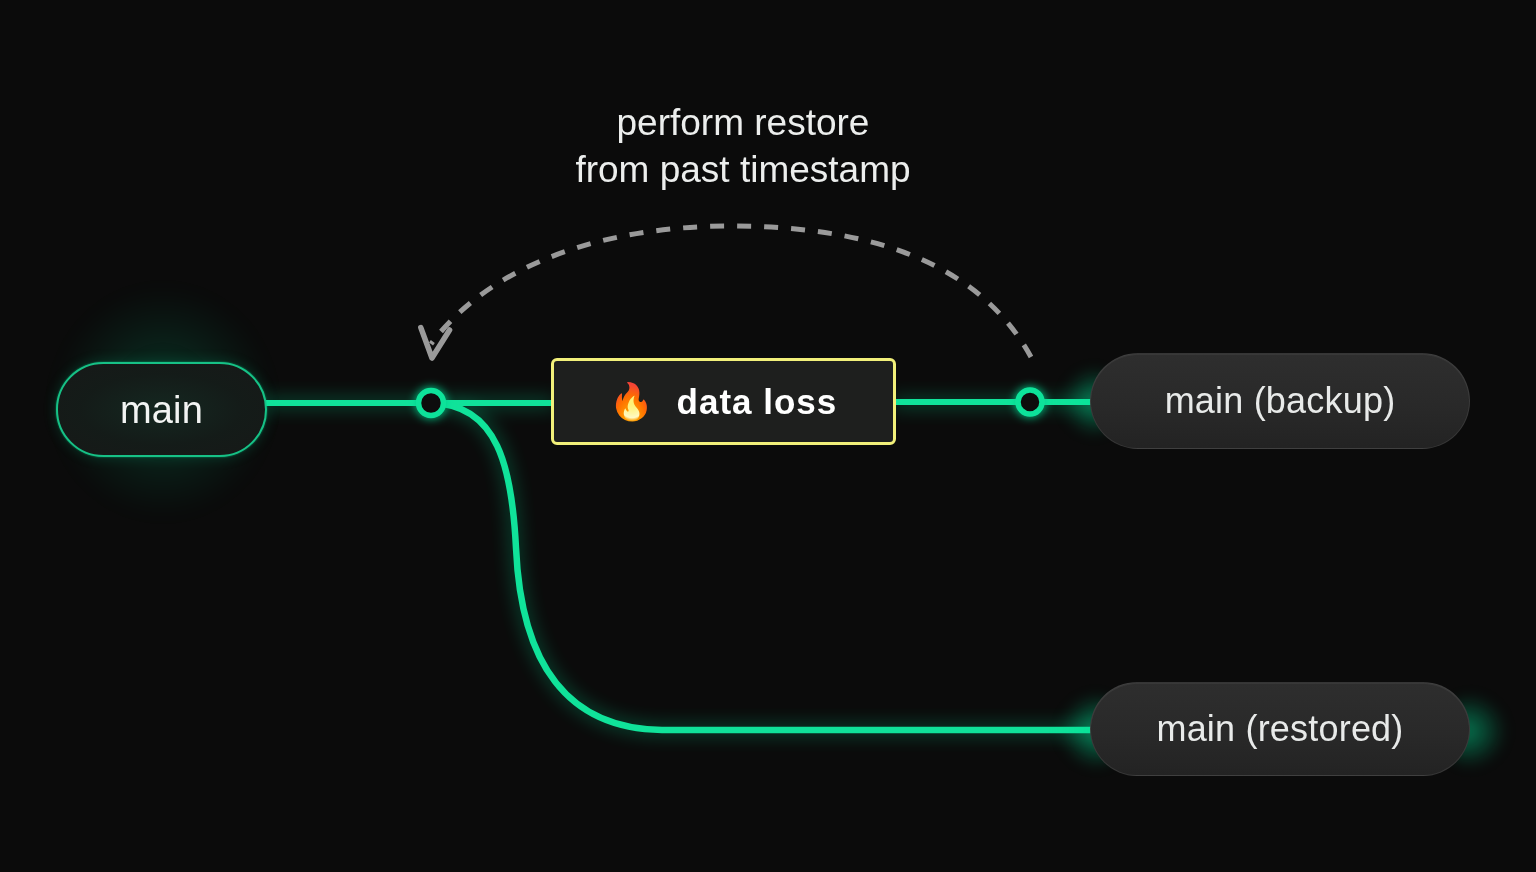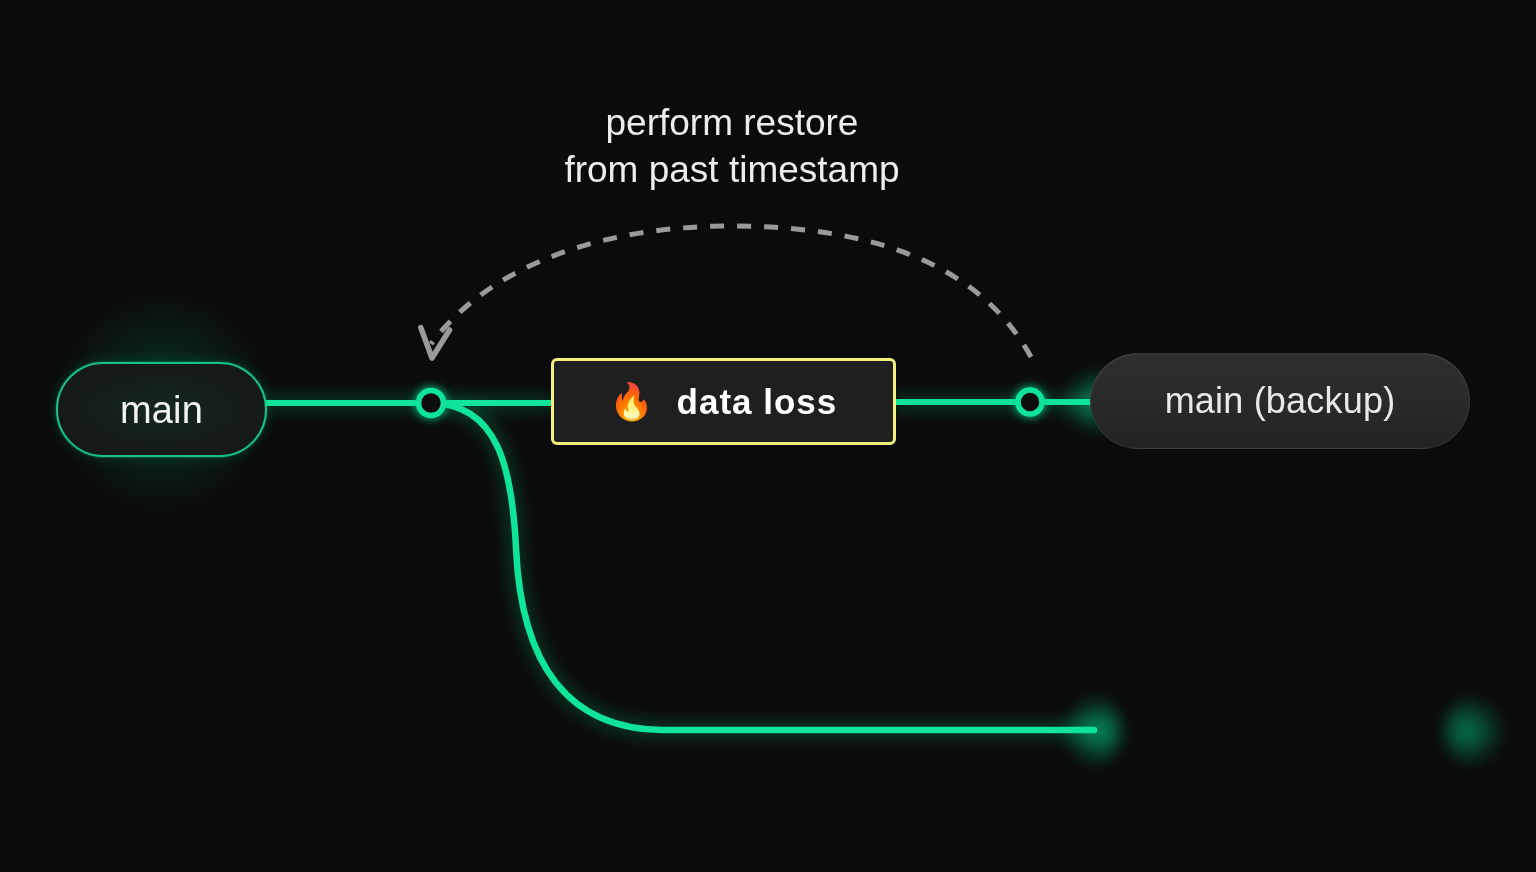--- a/index.html
+++ b/index.html
@@ -147,21 +147,21 @@
     font-family: Liberation Sans, sans-serif;
     font-size: 35px;
     font-weight: 700;
     letter-spacing: 1px;
     white-space: nowrap;
   }
 
   
   #caption {
     position: absolute;
-    left: 2px;
+    left: 13px;
     top: 100px;
     width: 1460px;
     text-align: center;
     color: #eceeed;
     font-size: 37px;
     line-height: 1.26;
     white-space: pre-line;
   }
 </style>
 </head>
@@ -221,14 +221,17 @@
     <span id="dataloss-label">data loss</span>
   </div>
 
   <div class="pill-glow" id="backup-glow-l"></div>
   <div id="node-backup" class="node node-grey">
     <span class="node-label">main (backup)</span>
   </div>
 
   <div class="pill-glow" id="restored-glow-l"></div>
   <div class="pill-glow" id="restored-glow-r"></div>
+  <div id="node-restored" class="node node-grey">
+    <span class="node-label">main (restored)</span>
+  </div>
 
 </div>
 
 </body></html>

